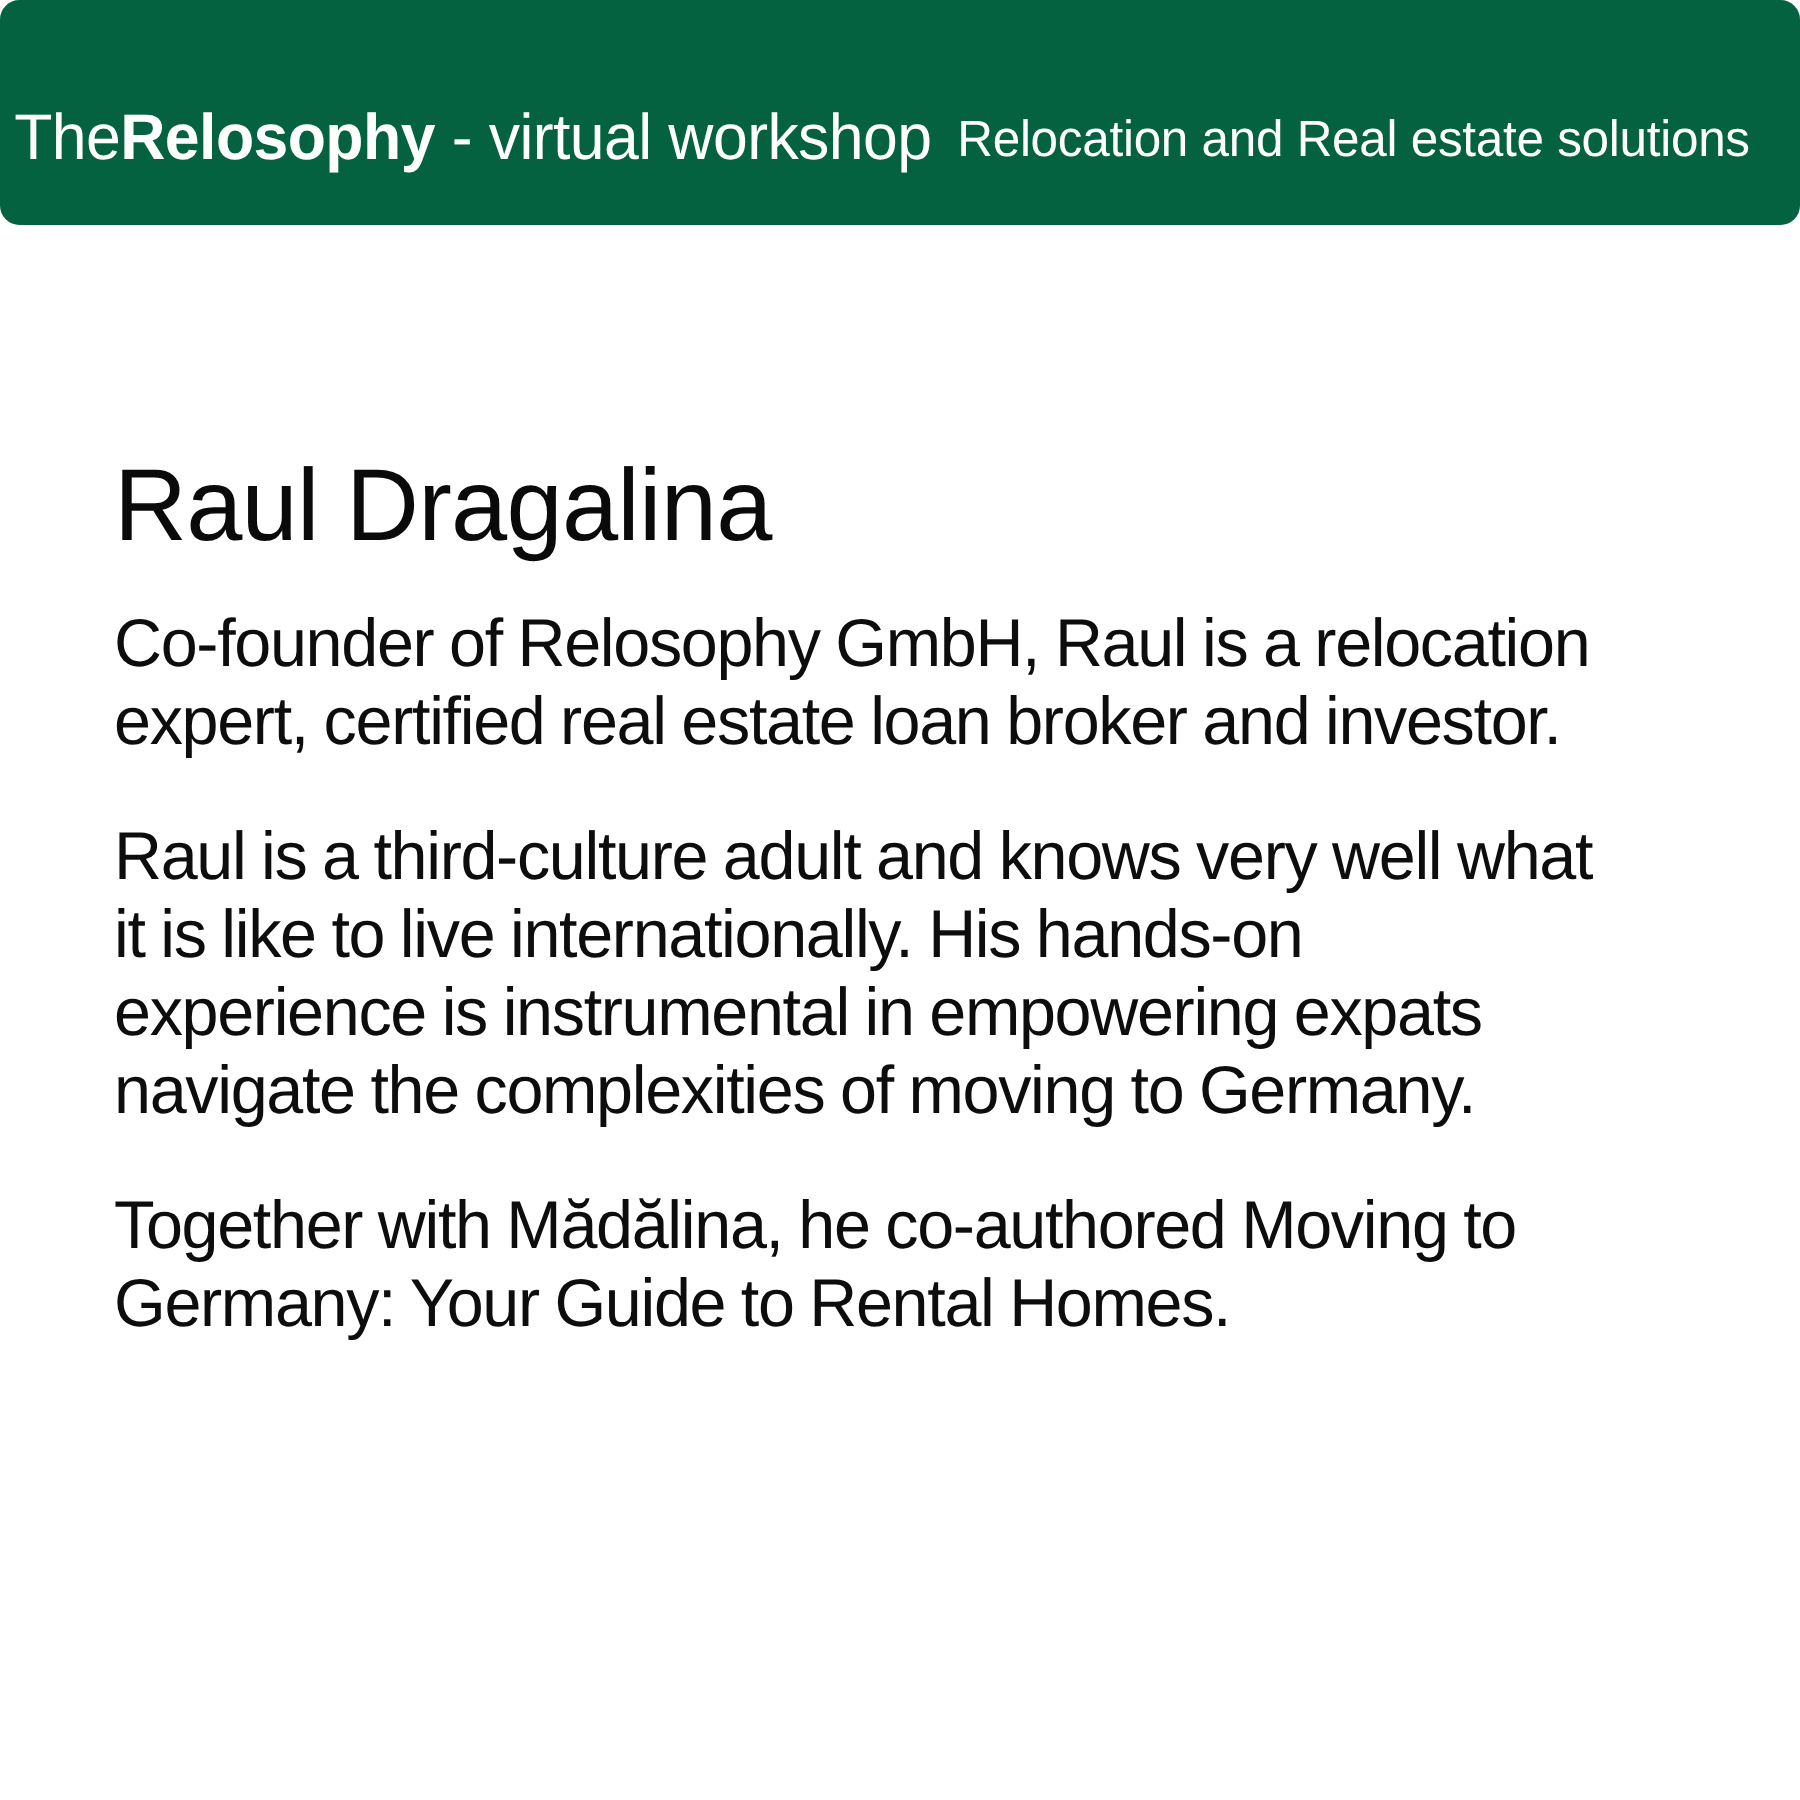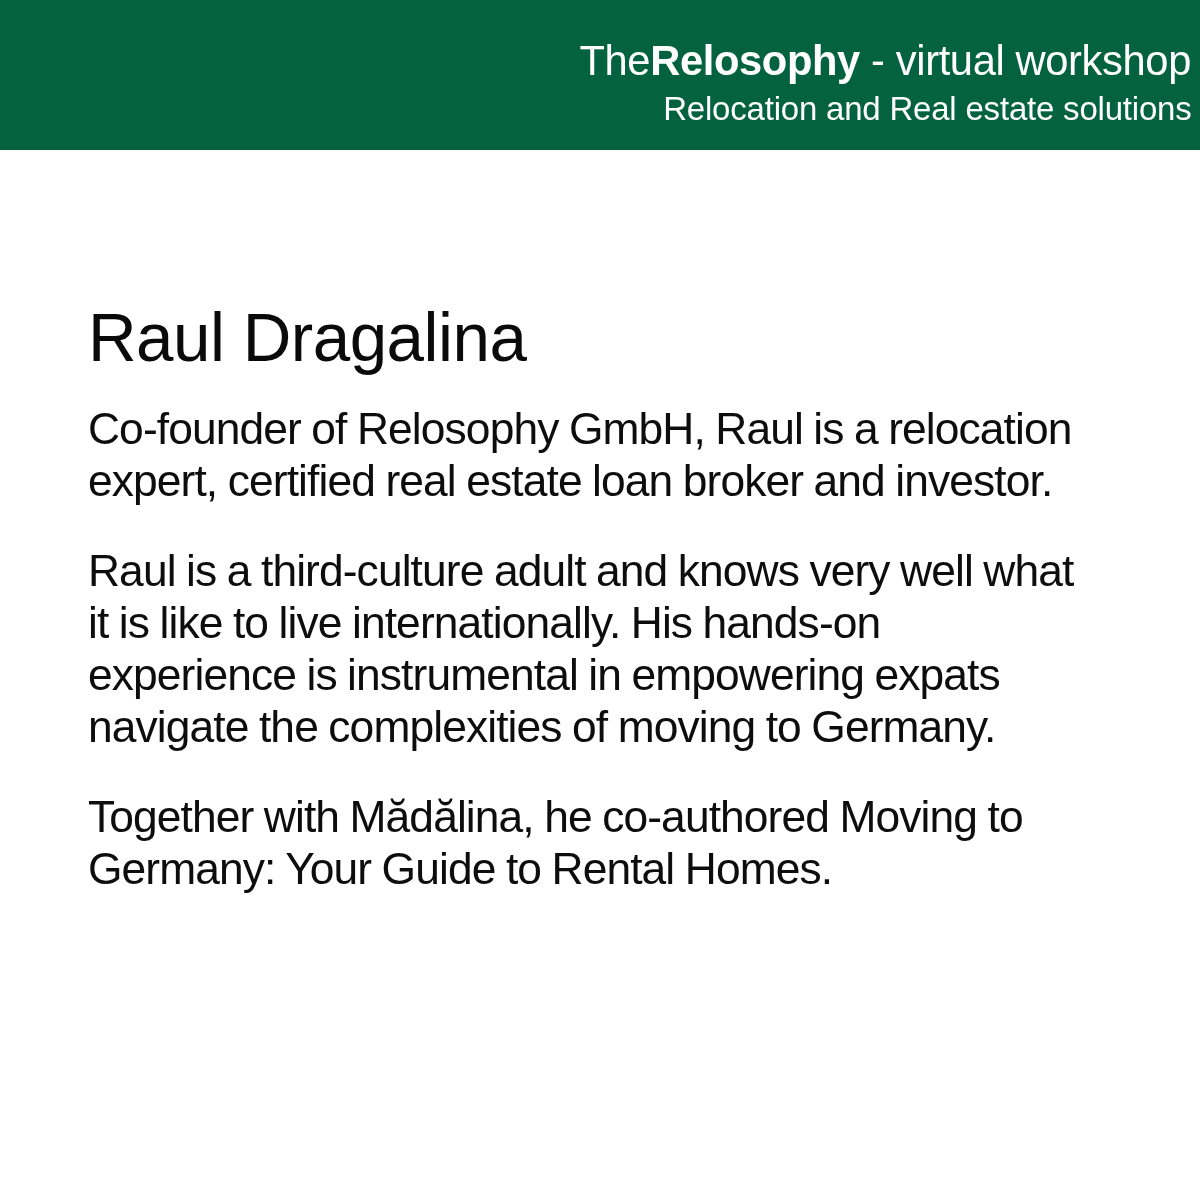--- a/index.html
+++ b/index.html
@@ -24,25 +24,26 @@
 
   
   .banner {
     position: absolute;
     left: 0;
     top: 0;
     width: 1200px;
     height: 150px;
     background: #046241;
     display: flex;
-    flex-direction: column;
-    align-items: flex-end;
+    flex-direction: row;
+    align-items: center;
     justify-content: flex-start;
     padding-top: 34px;
     box-sizing: border-box;
+    border-radius: 13px;
   }
 
   .banner-title {
     color: #ffffff;
     font-size: 43px;
     line-height: 52px;
     letter-spacing: -0.4px;
     white-space: nowrap;
     font-weight: 400;
     transform: scaleX(0.97);
@@ -63,21 +64,21 @@
     white-space: nowrap;
     font-weight: 400;
     margin-top: 1px;
     transform: scaleX(0.97);
     transform-origin: center center;
   }
 
   
   .content {
     position: absolute;
-    left: 88px;
+    left: 76px;
     top: 300px;
     width: 1020px;
   }
 
   .person-name {
     font-size: 68px;
     line-height: 74px;
     font-weight: 400;
     color: #0a0a0a;
     letter-spacing: -0.5px;

